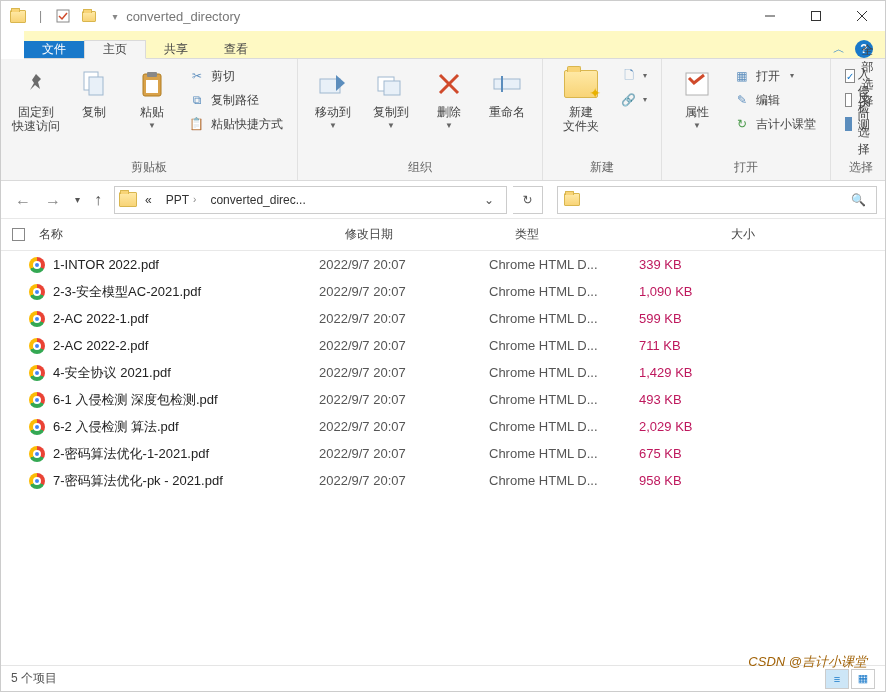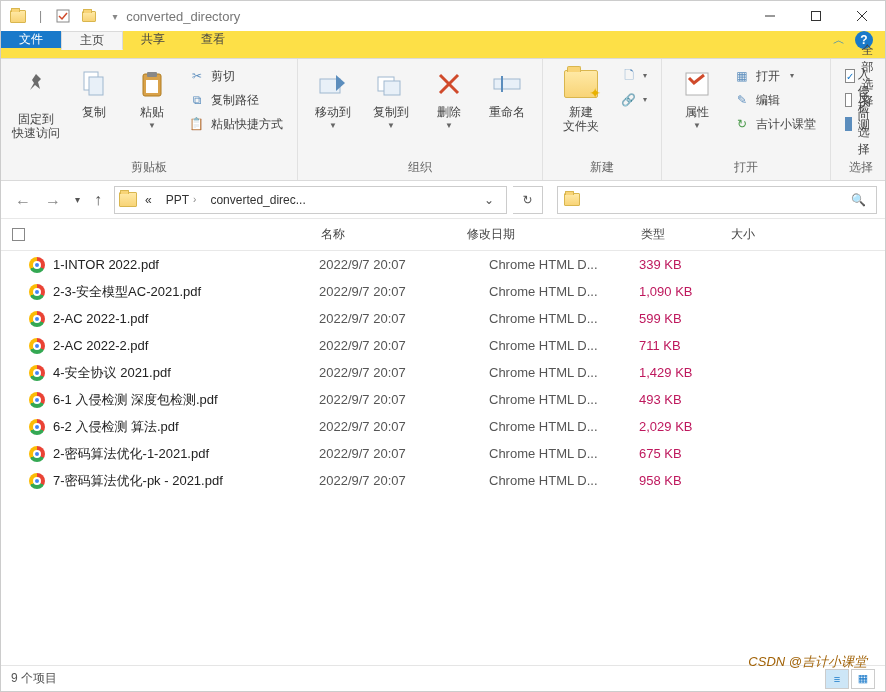--- a/index.html
+++ b/index.html
@@ -10,21 +10,21 @@
 .qat { display: flex; align-items: center; gap: 4px; }
 .qat-icon { width: 22px; height: 22px; display: flex; align-items: center; justify-content: center; }
 .folder-glyph { width: 16px; height: 13px; background: linear-gradient(#ffe9a6, #f8d477); border: 1px solid #d9b64e; border-radius: 1px; position: relative; }
 .folder-glyph::before { content: ""; position: absolute; top: -3px; left: 0; width: 7px; height: 3px; background: #f8d477; border: 1px solid #d9b64e; border-bottom: none; border-radius: 1px 1px 0 0; }
 .title-sep { color: #888; margin: 0 6px; }
 .title-text { color: #777; font-size: 13px; }
 .win-controls { margin-left: auto; display: flex; }
 .win-btn { width: 46px; height: 30px; display: flex; align-items: center; justify-content: center; color: #666; }
 
 
-.tabs { height: 28px; display: flex; align-items: flex-start; background: #fde047; border-bottom: 1px solid #dadada; }
+.tabs { height: 28px; display: flex; align-items: flex-end; background: #fef9c3; border-bottom: 1px solid #dadada; margin-left: 23px; }
 .tab { padding: 0 18px; display: flex; align-items: center; font-size: 12px; color: #444; position: relative; }
 .tab-file { background: #1979ca; color: #fff; }
 .tab-active { background: #f5f5f5; border: 1px solid #dadada; border-bottom: 1px solid #f5f5f5; margin-bottom: -1px; }
 .tabs-right { margin-left: auto; display: flex; align-items: center; gap: 10px; padding-right: 12px; }
 .help-circle { width: 18px; height: 18px; border-radius: 50%; background: #1979ca; color: #fff; display: flex; align-items: center; justify-content: center; font-size: 12px; font-weight: bold; }
 
 
 .ribbon { height: 122px; background: #f5f5f5; border-bottom: 1px solid #dadada; display: flex; }
 .ribbon-group { border-right: 1px solid #e1e1e1; display: flex; flex-direction: column; padding: 4px 6px 2px; }
 .ribbon-group-body { flex: 1; display: flex; align-items: flex-start; }
@@ -58,21 +58,21 @@
 
 
 .file-area { height: 444px; overflow: auto; }
 .columns { display: flex; align-items: center; height: 32px; border-bottom: 1px solid #e8e8e8; color: #2a5db0; font-size: 12px; }
 .col-check { width: 34px; display:flex; justify-content:center;}
 .col-check .cb{width:13px;height:13px;border:1px solid #888;}
 .col-name { width: 310px; padding-left: 4px; }
 .col-date { width: 170px; }
 .col-type { width: 150px; }
 .col-size { width: 110px; text-align: right; padding-right: 20px; }
-.columns > div { color: #444; text-align: right; }
+.columns > div { color: #444; }
 .row { display: flex; align-items: center; height: 27px; font-size: 13px; color: #222; }
 .row .chrome-icon { width: 16px; height: 16px; border-radius: 50%; background: conic-gradient(#ea4335 0 120deg,#34a853 120deg 240deg,#fbbc05 240deg 360deg); position: relative; margin: 0 8px 0 28px; flex-shrink:0;}
 .row .chrome-icon::after{content:"";position:absolute;inset:4px;border-radius:50%;background:#4285f4;border:2px solid #fff;}
 .row .fname { width: 266px; white-space: nowrap; overflow: hidden; text-overflow: ellipsis; }
 .row .fdate { width: 170px; color: #555; }
 .row .ftype { width: 150px; color: #555; white-space:nowrap; overflow:hidden; text-overflow:ellipsis;}
 .row .fsize { width: 110px; padding-right: 20px; color: #be185d; }
 
 
 .statusbar { position: absolute; bottom: 0; left: 0; right: 0; height: 26px; border-top: 1px solid #e5e5e5; display: flex; align-items: center; padding: 0 10px; font-size: 12px; color: #555; background:#fff;}
@@ -137,21 +137,21 @@
 <div class="ribbon">
 
   <div class="ribbon-group">
     <div class="ribbon-group-body">
       <div class="rb-big">
         <div class="icon-box">
             <svg width="26" height="26">
               <path d="M13 3 L18 8 L15 11 L17 18 L12 14 L7 19 L11 12 L9 9 Z" fill="#6b6b6b"></path>
             </svg>
           </div>
-        <div class="lbl" style="white-space:pre-line;margin-top:7px;">固定到
+        <div class="lbl" style="white-space:pre-line;">固定到
 快速访问</div>
       </div>
       <div class="rb-big">
         <div class="icon-box">
             <svg width="28" height="28">
               <rect x="4" y="2" width="14" height="18" fill="#fff" stroke="#9fb8cf"></rect>
               <rect x="9" y="7" width="14" height="18" fill="#e8f0f8" stroke="#9fb8cf"></rect>
             </svg>
           </div>
         <div class="lbl">复制</div>
@@ -404,19 +404,19 @@
         <div class="chrome-icon"></div>
         <div class="fname">7-密码算法优化-pk - 2021.pdf</div>
         <div class="fdate">2022/9/7 20:07</div>
         <div class="ftype">Chrome HTML D...</div>
         <div class="fsize">958 KB</div>
       </div>
     </div>
 </div>
 
 <div class="statusbar">
-  <span>9 个项目</span>
+  <span>5 个项目</span>
   <div class="view-icons">
     <div class="vb active">≡</div>
     <div class="vb">▦</div>
   </div>
 </div>
 <div class="watermark">CSDN @吉计小课堂</div>
 
 </body></html>

